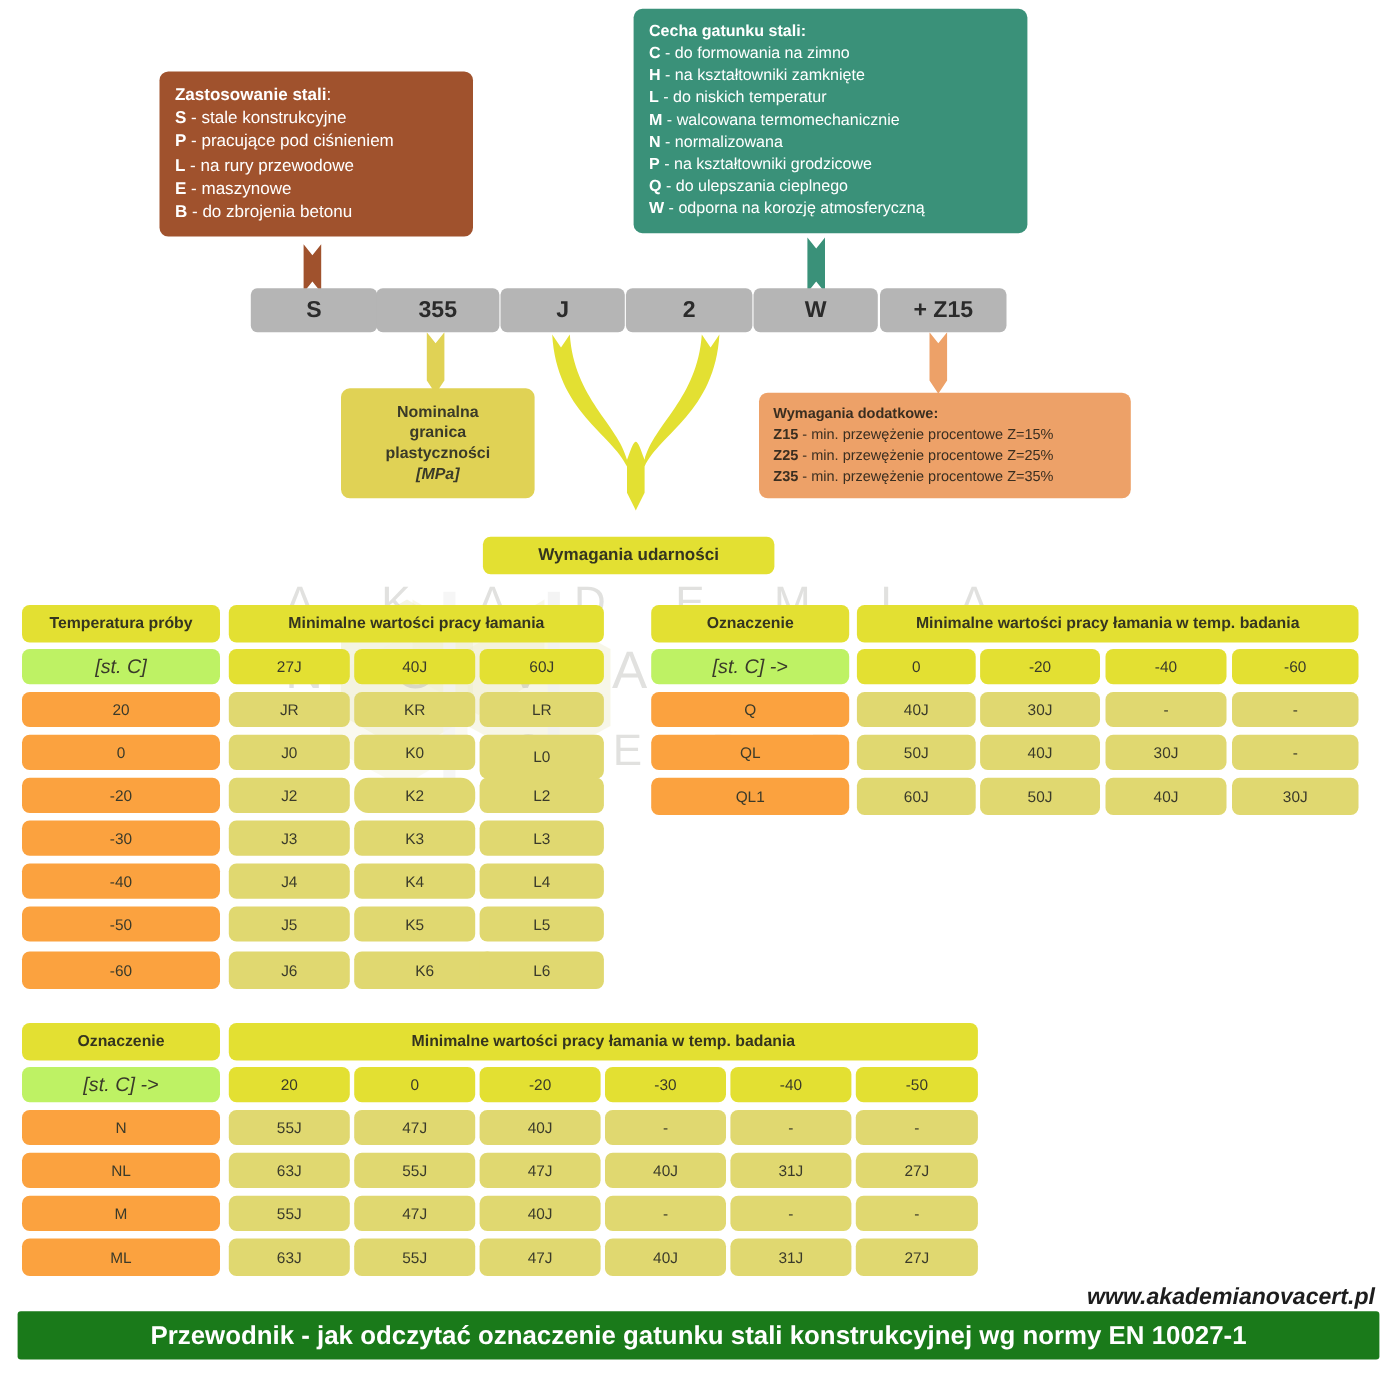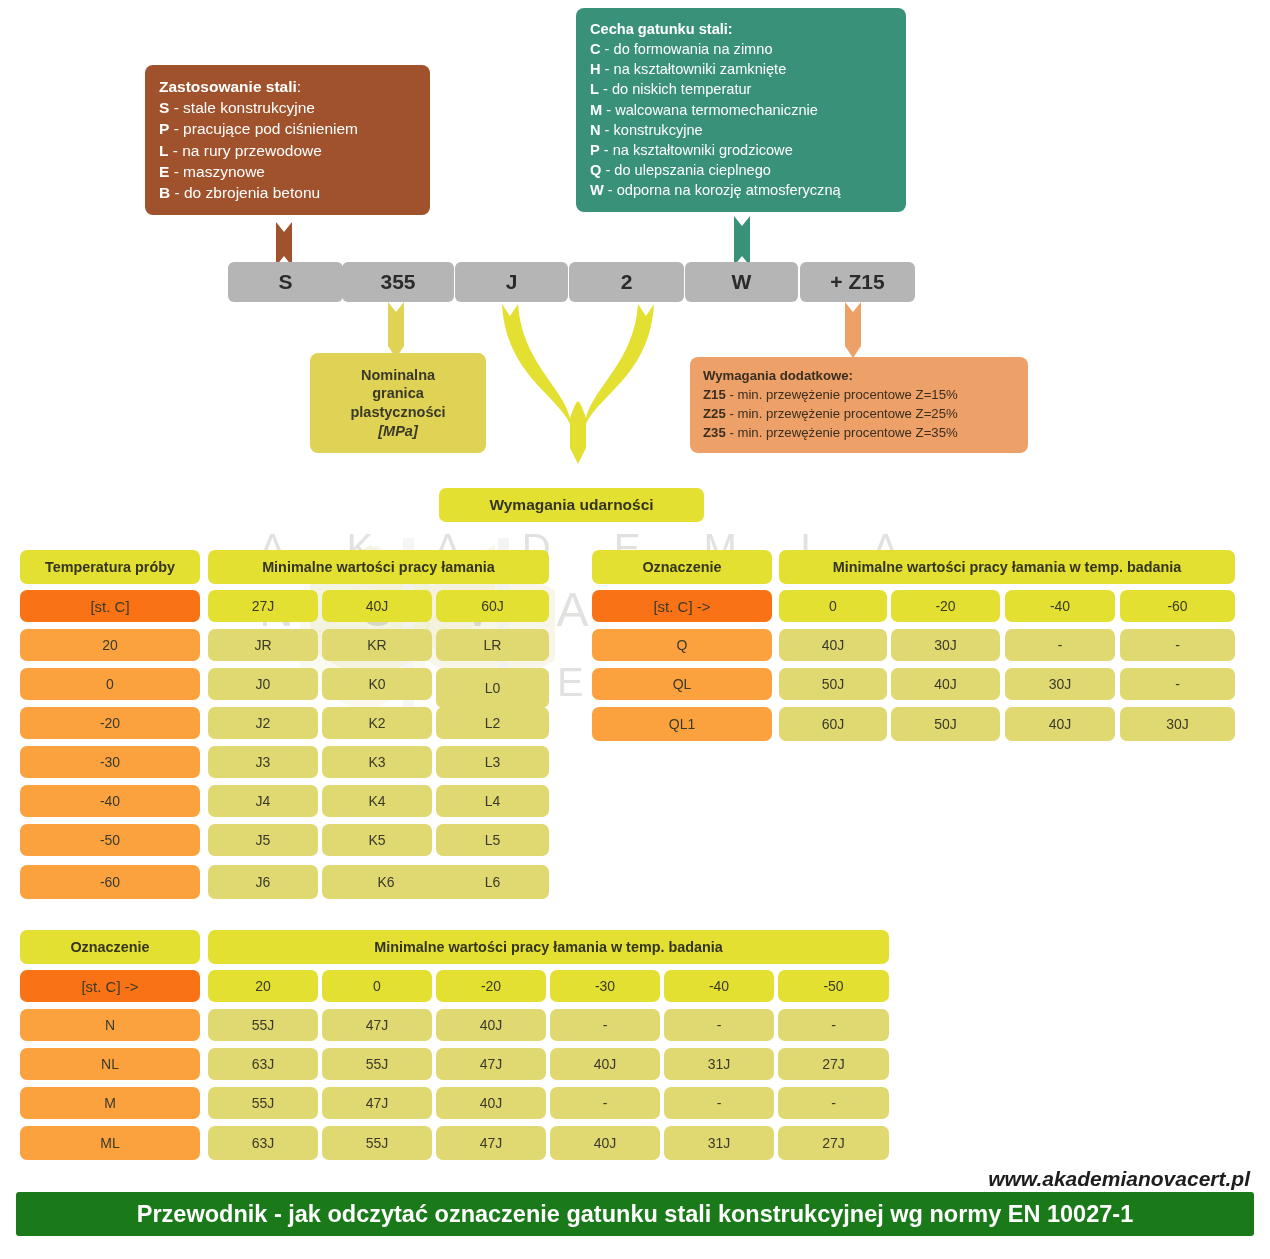--- a/index.html
+++ b/index.html
@@ -45,21 +45,21 @@
   .callout .ttl { font-weight: bold; }
   .callout .key { font-weight: bold; }
 
   #box-application {
     left: 145px; top: 65px; width: 285px;
     background: #a0522d;
     font-size: 15.5px;
     padding: 11px 14px 12px 14px;
   }
   #box-characteristic {
-    left: 576px; top: 8px; width: 330px;
+    left: 576px; top: 8px; width: 358px;
     background: #3a9179;
     font-size: 14.6px;
     padding: 11px 14px 12px 14px;
     line-height: 1.38;
   }
   #box-extra {
     left: 690px; top: 357px; width: 338px;
     background: #eda168;
     color: #3a2e20;
     font-size: 13.2px;
@@ -117,21 +117,21 @@
   .tbl { position: absolute; z-index: 2; }
   .cell {
     position: absolute;
     border-radius: 7px;
     display: flex; align-items: center; justify-content: center;
     text-align: center;
     color: #3a3a2a;
     font-size: 14px;
   }
   .cell.hdr { background: #e3e032; font-weight: bold; font-size: 14.4px; color: #35351f; }
-  .cell.sub { background: #f97316; font-size: 15px; }
+  .cell.sub { background: #bef264; font-style: italic; font-size: 18px; }
   .cell.subv { background: #e3e032; font-size: 14px; }
   .cell.orange { background: #fba23f; font-size: 14px; }
   .cell.khaki { background: #e0d870; font-size: 14px; }
 
   
   #site-url {
     right: 20px; top: 1167px;
     font-style: italic; font-weight: bold;
     font-size: 21px; color: #1d1d1d;
   }
@@ -170,21 +170,21 @@
   <div><span class="key">E</span><span> - maszynowe</span></div>
   <div><span class="key">B</span><span> - do zbrojenia betonu</span></div>
 </div>
 
 <div class="callout abs" id="box-characteristic">
   <div class="ttl">Cecha gatunku stali:</div>
   <div><span class="key">C</span><span> - do formowania na zimno</span></div>
   <div><span class="key">H</span><span> - na kształtowniki zamknięte</span></div>
   <div><span class="key">L</span><span> - do niskich temperatur</span></div>
   <div><span class="key">M</span><span> - walcowana termomechanicznie</span></div>
-  <div><span class="key">N</span><span> - konstrukcyjne</span></div>
+  <div><span class="key">N</span><span> - normalizowana</span></div>
   <div><span class="key">P</span><span> - na kształtowniki grodzicowe</span></div>
   <div><span class="key">Q</span><span> - do ulepszania cieplnego</span></div>
   <div><span class="key">W</span><span> - odporna na korozję atmosferyczną</span></div>
 </div>
 
 <svg class="abs arrow-up" style="left:265px; top:218px;" width="44" height="48">
   <polygon points="11,48 11,4 19,14 27,4 27,48 19,38" fill="#a0522d"></polygon>
 </svg>
 <svg class="abs arrow-up" style="left:723px; top:212px;" width="44" height="54">
   <polygon points="11,54 11,4 19,14 27,4 27,54 19,44" fill="#3a9179"></polygon>
@@ -247,21 +247,21 @@
   <div class="cell khaki" style="left:322px; top:629px; width:110px; height:32px;">KR</div>
   <div class="cell khaki" style="left:436px; top:629px; width:113px; height:32px;">LR</div>
 
   <div class="cell orange" style="left:20px;  top:668px; width:180px; height:32px;">0</div>
   <div class="cell khaki" style="left:208px; top:668px; width:110px; height:32px;">J0</div>
   <div class="cell khaki" style="left:322px; top:668px; width:110px; height:32px;">K0</div>
   <div class="cell khaki" style="left:436px; top:668px; width:113px; height:40px;">L0</div>
 
   <div class="cell orange" style="left:20px;  top:707px; width:180px; height:32px;">-20</div>
   <div class="cell khaki" style="left:208px; top:707px; width:110px; height:32px;">J2</div>
-  <div class="cell khaki" style="left:322px; top:707px; width:110px; height:32px;">K2</div>
+  <div class="cell khaki" style="left:322px; top:707px; width:110px; height:32px;border-radius:13px;">K2</div>
   <div class="cell khaki" style="left:436px; top:707px; width:113px; height:32px;">L2</div>
 
   <div class="cell orange" style="left:20px;  top:746px; width:180px; height:32px;">-30</div>
   <div class="cell khaki" style="left:208px; top:746px; width:110px; height:32px;">J3</div>
   <div class="cell khaki" style="left:322px; top:746px; width:110px; height:32px;">K3</div>
   <div class="cell khaki" style="left:436px; top:746px; width:113px; height:32px;">L3</div>
 
   <div class="cell orange" style="left:20px;  top:785px; width:180px; height:32px;">-40</div>
   <div class="cell khaki" style="left:208px; top:785px; width:110px; height:32px;">J4</div>
   <div class="cell khaki" style="left:322px; top:785px; width:110px; height:32px;">K4</div>

